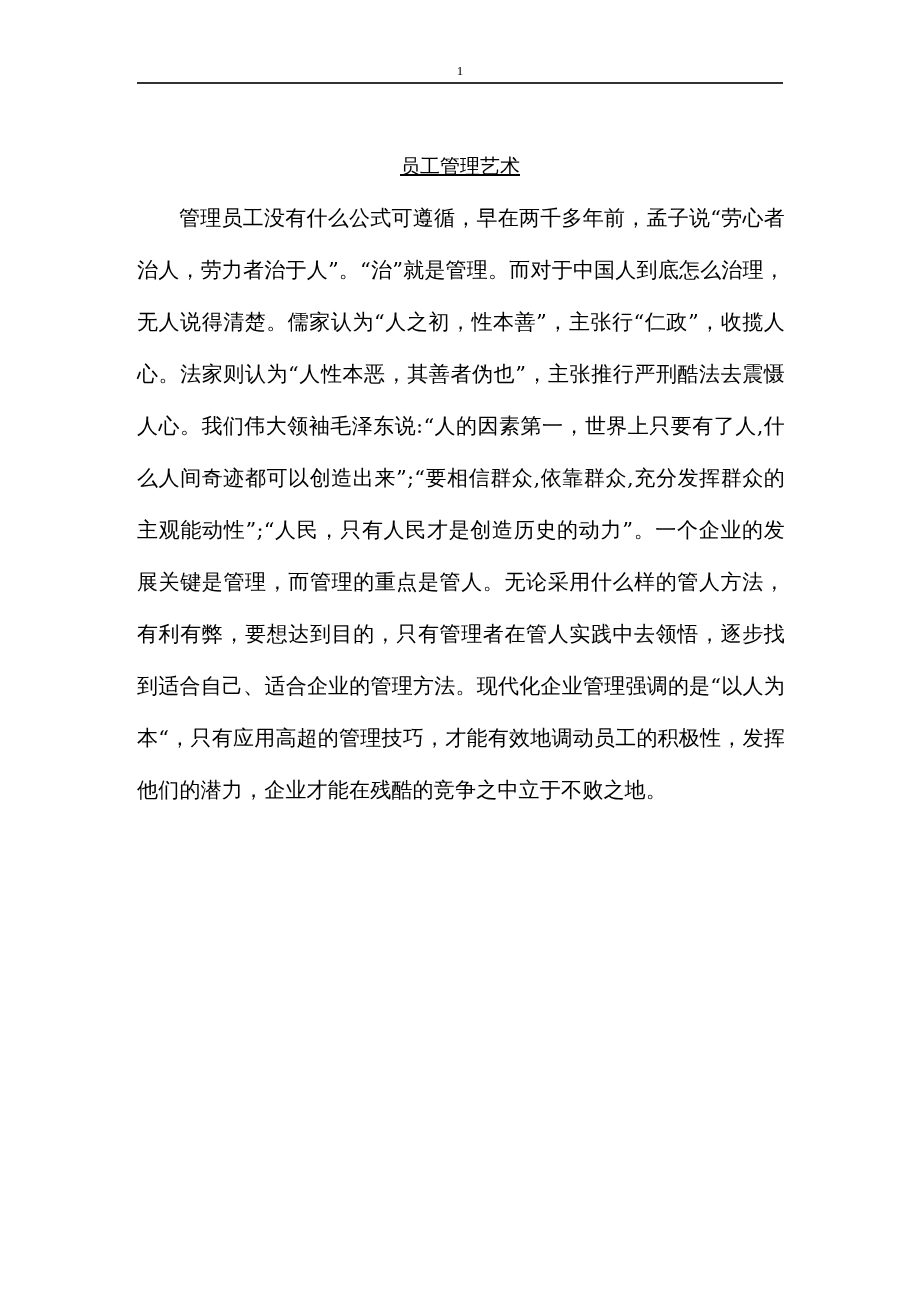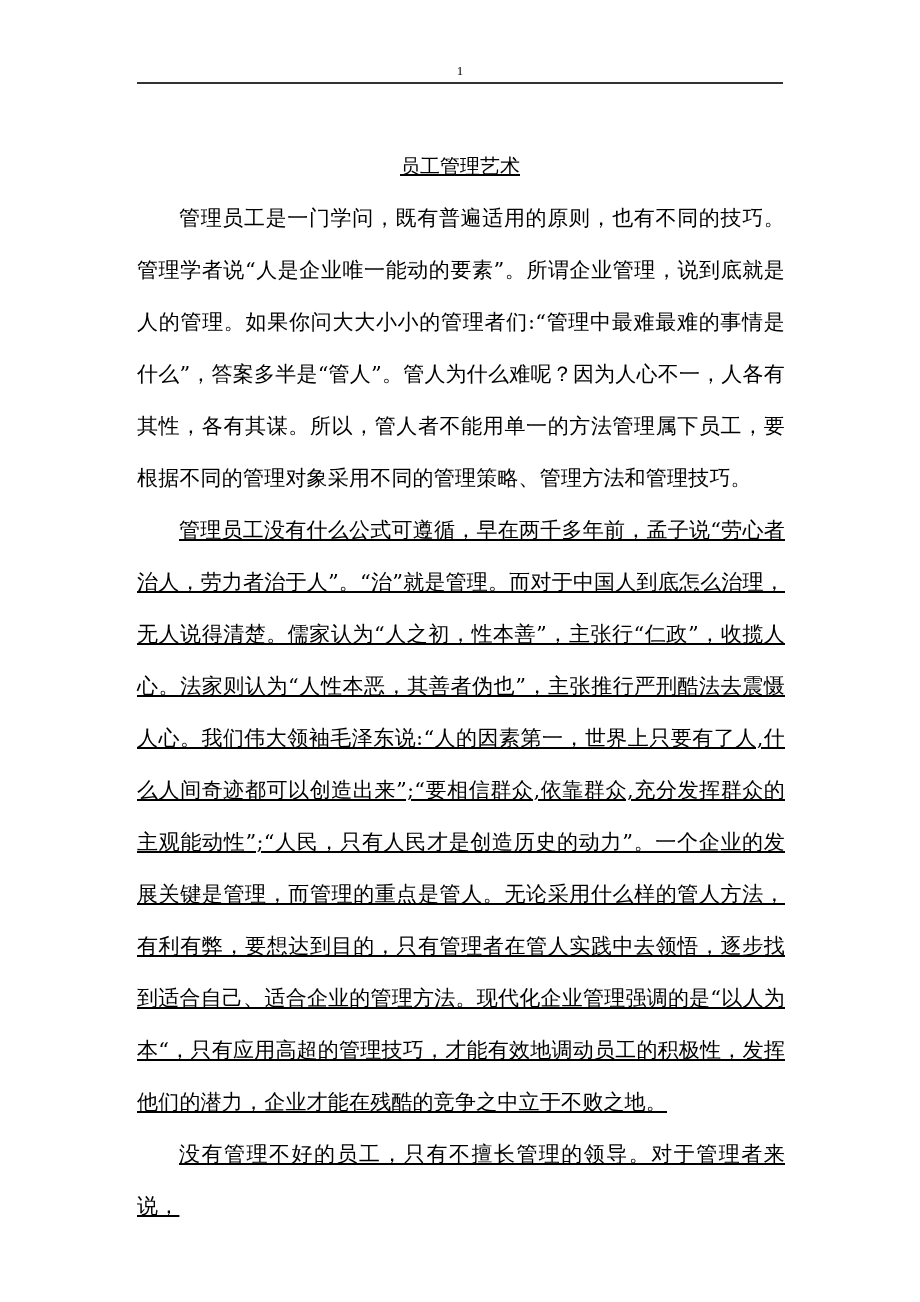--- a/index.html
+++ b/index.html
@@ -19,16 +19,14 @@
 <body>
 
 <div>
   <div class="page-number">1</div>
   <div class="header-rule"></div>
 </div>
 
 <div class="title">员工管理艺术</div>
 
 <div class="body">
-  <p class="para">管理员工是一门学问，既有普遍适用的原则，也有不同的技巧。管理学者说“人是企业唯一能动的要素”。所谓企业管理，说到底就是人的管理。如果你问大大小小的管理者们:“管理中最难最难的事情是什么”，答案多半是“管人”。管人为什么难呢？因为人心不一，人各有其性，各有其谋。所以，管人者不能用单一的方法管理属下员工，要根据不同的管理对象采用不同的管理策略、管理方法和管理技巧。</p>
   <p class="para">管理员工没有什么公式可遵循，早在两千多年前，孟子说“劳心者治人，劳力者治于人”。“治”就是管理。而对于中国人到底怎么治理，无人说得清楚。儒家认为“人之初，性本善”，主张行“仁政”，收揽人心。法家则认为“人性本恶，其善者伪也”，主张推行严刑酷法去震慑人心。我们伟大领袖毛泽东说:“人的因素第一，世界上只要有了人,什么人间奇迹都可以创造出来”;“要相信群众,依靠群众,充分发挥群众的主观能动性”;“人民，只有人民才是创造历史的动力”。一个企业的发展关键是管理，而管理的重点是管人。无论采用什么样的管人方法，有利有弊，要想达到目的，只有管理者在管人实践中去领悟，逐步找到适合自己、适合企业的管理方法。现代化企业管理强调的是“以人为本“，只有应用高超的管理技巧，才能有效地调动员工的积极性，发挥他们的潜力，企业才能在残酷的竞争之中立于不败之地。</p>
-  <p class="para">没有管理不好的员工，只有不擅长管理的领导。对于管理者来说，</p>
 </div>
 
 </body></html>

